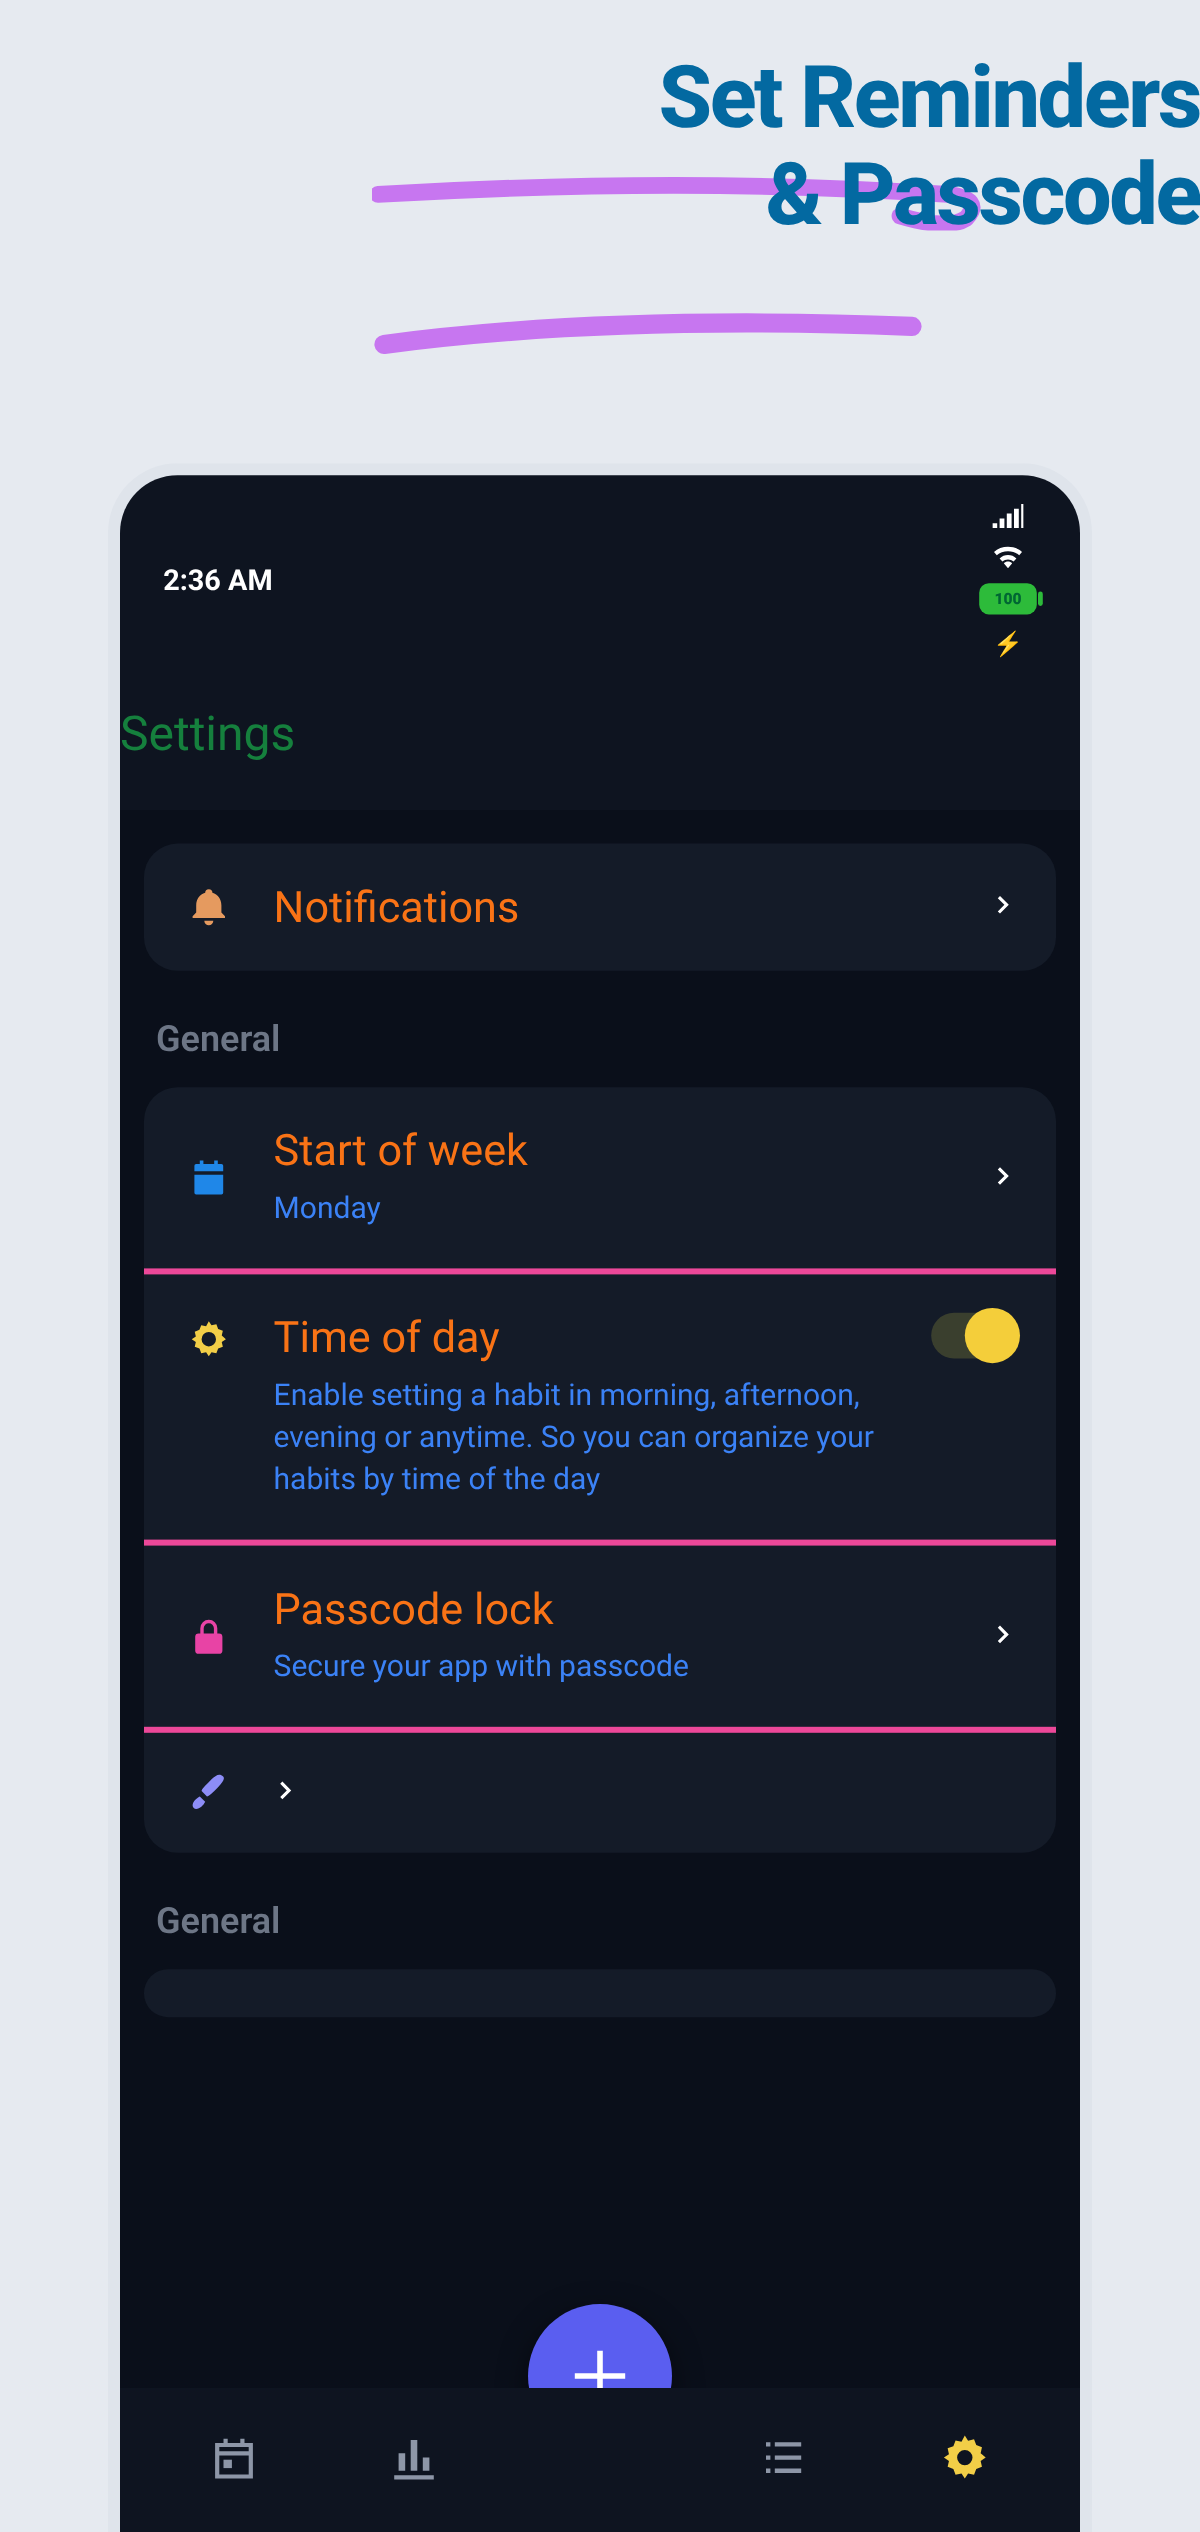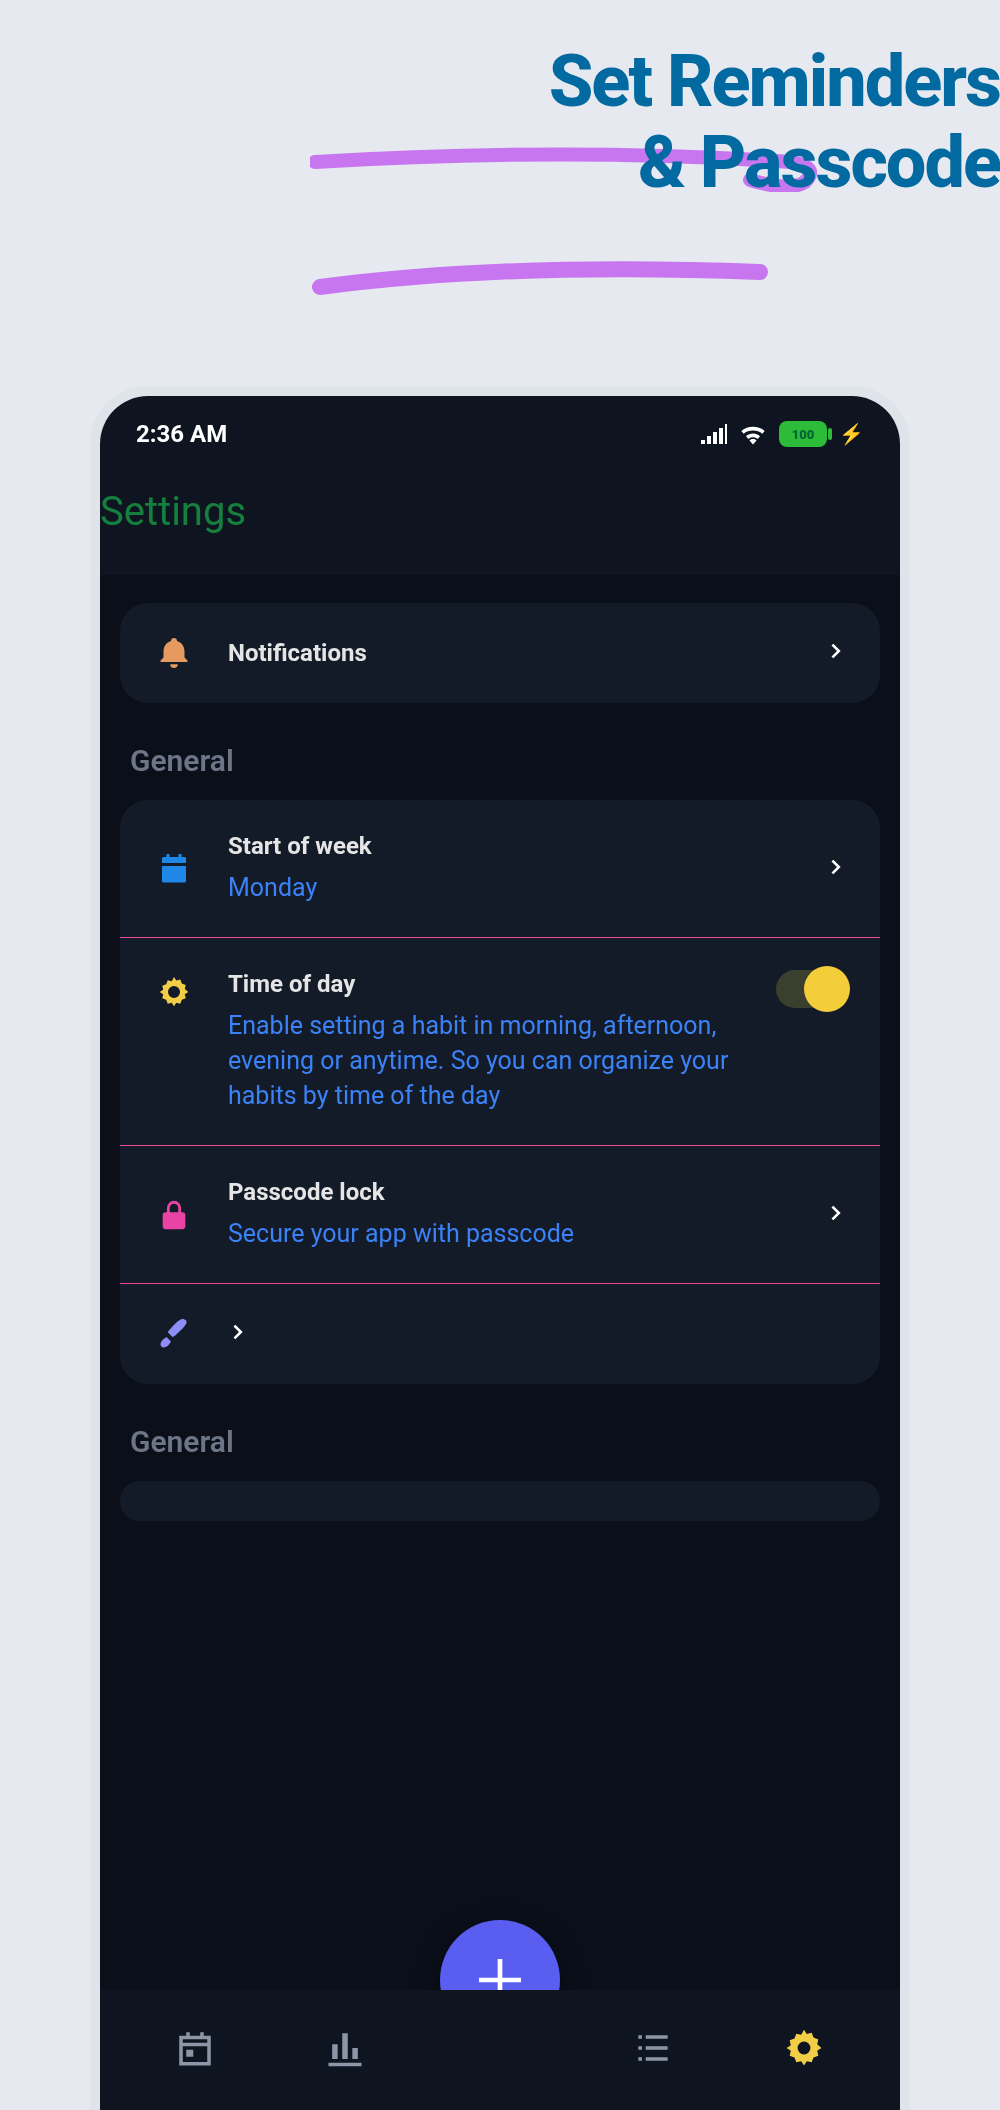--- a/index.html
+++ b/index.html
@@ -52,21 +52,21 @@
   }
   .statusbar {
     display: flex;
     justify-content: space-between;
     align-items: center;
     padding: 24px 36px 12px 36px;
     color: #fff;
     font-size: 24px;
     font-weight: 700;
   }
-  .status-right { display: flex; align-items: center; gap: 12px; }
+  .status-right { display: flex; align-items: center; gap: 12px; flex-direction: column; }
   .battery {
     display: inline-flex; align-items: center; justify-content: center;
     width: 48px; height: 26px; background: #2dbb3a; border-radius: 8px;
     font-size: 14px; font-weight: 800; color: #0a0;
     position: relative;
   }
   .battery::after { content:""; position:absolute; right:-5px; top:7px; width:4px; height:12px; background:#2dbb3a; border-radius:2px; }
   .battery span { color:#063; font-size:13px; font-weight:900; }
   .screen-title {
     text-align: left;
@@ -79,26 +79,26 @@
   .card {
     background: #141b28;
     border-radius: 28px;
     overflow: hidden;
   }
   .row {
     display: flex;
     align-items: center;
     padding: 32px 32px;
     gap: 32px;
-    border-bottom: 1px solid #ec4899;
+    border-bottom: 5px solid #ec4899;
   }
   .row:last-child { border-bottom: none; }
   .row .icon { width: 44px; display:flex; justify-content:center; }
   .row .body { flex: 1; }
-  .row .title { color: #e5e5e5; font-size: 24px; font-weight: 700; }
+  .row .title { color: #f97316; font-size: 36px; font-weight: 400; }
   .row .sub { color: #3b82f6; font-size: 25px; margin-top: 10px; line-height: 1.4; }
   .chevron { color: #fff; }
   .section-label {
     color: #6d7686;
     font-size: 30px;
     font-weight: 600;
     padding: 40px 10px 22px 10px;
   }
   .toggle {
     width: 72px; height: 38px; background: #3a3f2e; border-radius: 20px; position: relative;

